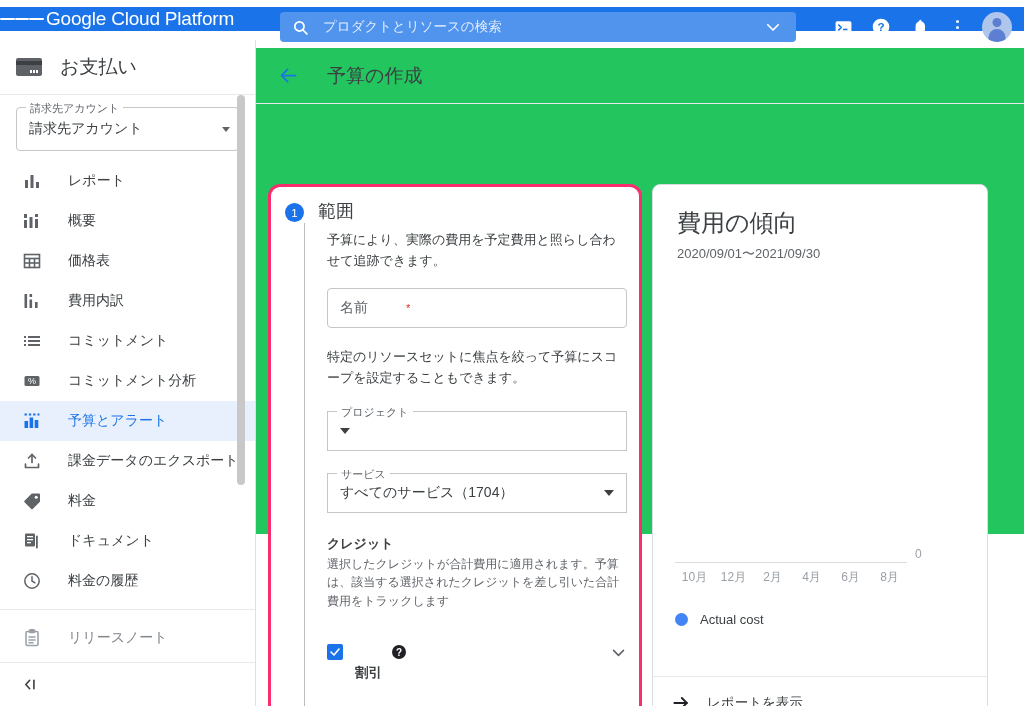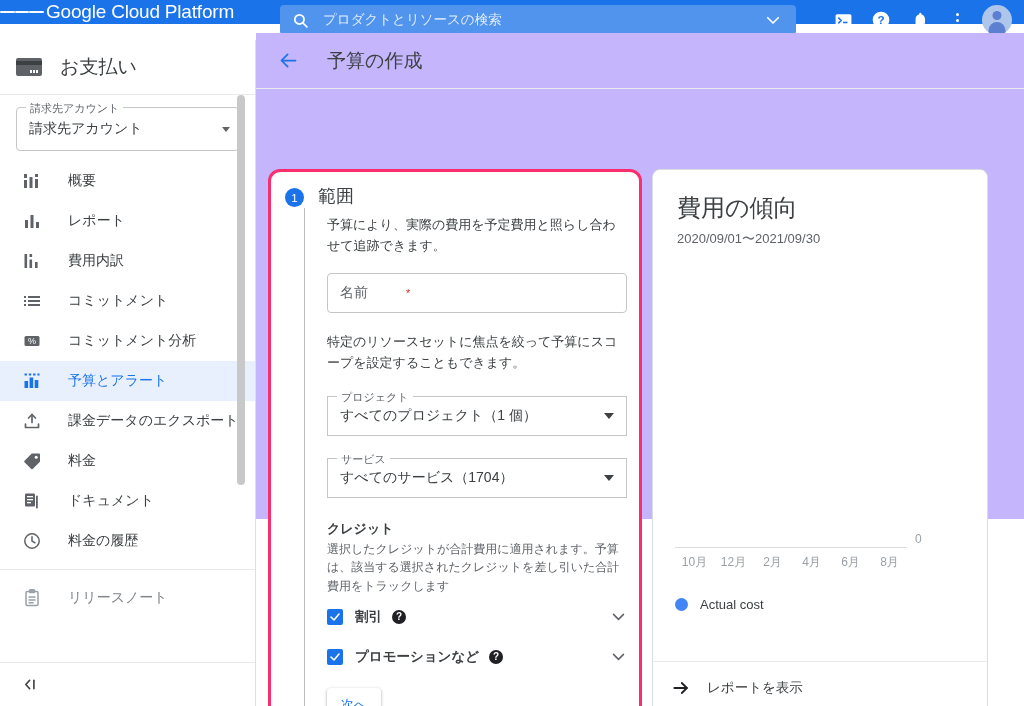--- a/index.html
+++ b/index.html
@@ -5,21 +5,21 @@
   * { box-sizing: border-box; margin: 0; padding: 0; }
   html, body {
     width: 1024px; height: 706px;
     font-family: "Liberation Sans", "DejaVu Sans", sans-serif;
     background: #fff; overflow: hidden;
   }
   body { position: relative; }
 
   
   .topbar {
-    position: absolute; top: 0; left: 0; width: 1024px; height: 24px;
+    position: absolute; top: 7px; left: 0; width: 1024px; height: 24px;
     background: #1A73E8; display: flex; align-items: center;
   }
   .hamburger { width: 44px; height: 40px; display:flex; align-items:center; justify-content:center; cursor:pointer; }
   .hamburger span { display:block; width:18px; height:2px; background:#fff; margin:2.5px 0; border-radius:1px; }
   .brand {
     color: #fff; font-size: 19px; letter-spacing: -0.2px;
     font-family: "Liberation Sans", sans-serif; white-space: nowrap;
     margin-left: 2px;
   }
   .searchbox {
@@ -92,21 +92,21 @@
 
   .side-scroll {
     position: absolute; right: 6px; top: 5px; width: 8px; height: 390px;
     background: #C8C8C8; border-radius: 4px; cursor: pointer;
   }
   .side-scroll-track {
     position:absolute; right: 4px; top: 50px; width: 12px; height: 560px;
   }
 
   
-  .content { position: absolute; top: 33px; left: 256px; width: 768px; height: 486px; background: #c4b5fd; }
+  .content { position: absolute; top: 48px; left: 256px; width: 768px; height: 486px; background: #22c55e; }
   .content-header { height: 56px; display: flex; align-items: center; padding-left: 22px; border-bottom: 1px solid #E8EAED; }
   .back-arrow { cursor:pointer; display:flex; align-items:center; }
   .content-title { font-size: 19px; color: #3C4043; margin-left: 28px; }
 
   .panel-area { position: relative; padding: 0; }
 
   
   .scope-card {
     position: absolute; left: 12px; top: 80px; width: 374px; height: 554px;
     border: 3px solid #FA2D6E; border-radius: 12px; background: #fff;
@@ -142,21 +142,21 @@
   .caret-fill { width:0;height:0;border-left:5px solid transparent;border-right:5px solid transparent;border-top:6px solid #3C4043; }
 
   .credits-h { font-size: 13px; color: #3C4043; font-weight: bold; margin-top: 22px; }
   .credits-d { font-size: 12px; color: #5F6368; line-height: 1.55; margin-top: 2px; }
 
   .cbrow { display: flex; align-items: center; margin-top: 12px; width: 300px; cursor: pointer; }
   .cbox {
     width: 16px; height: 16px; background: #1A73E8; border-radius: 2px; flex: none;
     display: flex; align-items: center; justify-content: center;
   }
-  .cbrow .cblabel { font-size: 13.5px; color: #3C4043; margin-left: 12px; font-weight: bold; }
+  .cbrow .cblabel { font-size: 13.5px; color: #3C4043; margin-left: 12px; font-weight: bold; margin-top: 41px; }
   .help-dot {
     width: 14px; height: 14px; border-radius: 50%; background: #202124; color: #fff;
     font-size: 10px; display: flex; align-items: center; justify-content: center;
     margin-left: 10px; flex: none; cursor: pointer; font-weight: bold;
   }
   .chev-dn { margin-left: auto; cursor: pointer; display:flex; }
 
   .next-btn {
     margin-top: 22px; width: 54px; height: 34px; background: #fff; border: none;
     border-radius: 4px; box-shadow: 0 1px 2px rgba(60,64,67,.3), 0 1px 3px 1px rgba(60,64,67,.15);
@@ -251,38 +251,48 @@
   <div class="acct-select">
     <span class="acct-label">請求先アカウント</span>
     <span class="acct-value">請求先アカウント</span>
     <span class="caret-dn"></span>
   </div>
 
   <div class="navlist">
 
     <div class="navitem">
       <svg class="nic" viewBox="0 0 20 20" fill="#5F6368">
+        <rect x="3" y="9" width="3" height="8"></rect>
+          <rect x="8.5" y="4" width="3" height="13"></rect>
+          <rect x="14" y="11" width="3" height="6"></rect>
+      </svg>
+      <span class="nlabel">レポート</span>
+    </div>
+
+    <div class="navitem">
+      <svg class="nic" viewBox="0 0 20 20" fill="#5F6368">
         <rect x="2" y="3" width="3" height="4"></rect>
           <rect x="2" y="9" width="3" height="8"></rect>
         <rect x="7.5" y="6" width="3" height="11"></rect>
           <rect x="13" y="3" width="3" height="3"></rect>
           <rect x="13" y="8" width="3" height="9"></rect>
       </svg>
       <span class="nlabel">概要</span>
     </div>
 
     <div class="navitem">
-      <svg class="nic" viewBox="0 0 20 20" fill="#5F6368">
-        <rect x="3" y="9" width="3" height="8"></rect>
-          <rect x="8.5" y="4" width="3" height="13"></rect>
-          <rect x="14" y="11" width="3" height="6"></rect>
-      </svg>
-      <span class="nlabel">レポート</span>
-    </div>
-
+      <svg class="nic" viewBox="0 0 20 20" fill="none" stroke="#5F6368" stroke-width="1.6">
+        <rect x="2.5" y="3.5" width="15" height="13"></rect>
+          <line x1="2.5" y1="7.5" x2="17.5" y2="7.5"></line>
+        <line x1="2.5" y1="12" x2="17.5" y2="12"></line>
+          <line x1="7.5" y1="7.5" x2="7.5" y2="16.5"></line>
+          <line x1="12.5" y1="7.5" x2="12.5" y2="16.5"></line>
+      </svg>
+      <span class="nlabel">価格表</span>
+    </div>
 
     <div class="navitem">
       <svg class="nic" viewBox="0 0 20 20" fill="#5F6368">
         <rect x="2.5" y="3" width="2.6" height="14"></rect>
           <rect x="7.5" y="3" width="2.6" height="3"></rect>
         <rect x="7.5" y="8.5" width="2.6" height="8.5"></rect>
           <rect x="13" y="11" width="2.6" height="6"></rect>
       </svg>
       <span class="nlabel">費用内訳</span>
     </div>
@@ -407,21 +417,20 @@
 
           <div class="tf">
             <span class="ph">名前</span>
             <span class="req">*</span>
           </div>
 
           <div class="desc" style="margin-top:18px">特定のリソースセットに焦点を絞って予算にスコープを設定することもできます。</div>
 
           <div class="sel">
             <span class="lbl">プロジェクト</span>
-            <span class="val">すべてのプロジェクト（1 個）</span>
             <span class="caret-fill"></span>
           </div>
 
           <div class="sel">
             <span class="lbl">サービス</span>
             <span class="val">すべてのサービス（1704）</span>
             <span class="caret-fill"></span>
           </div>
 
           <div class="credits-h">クレジット</div>

